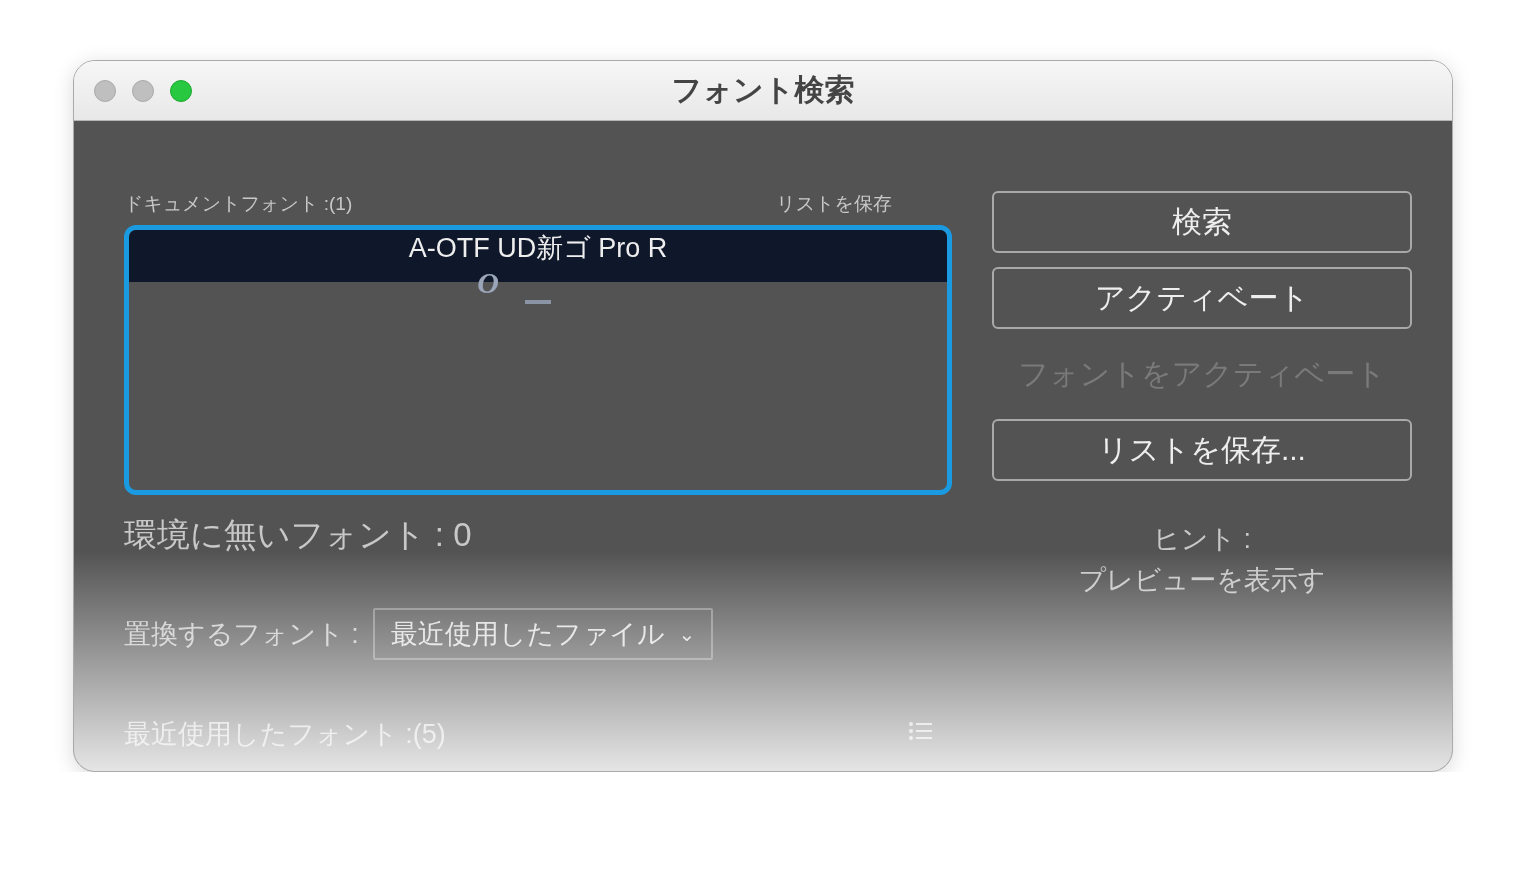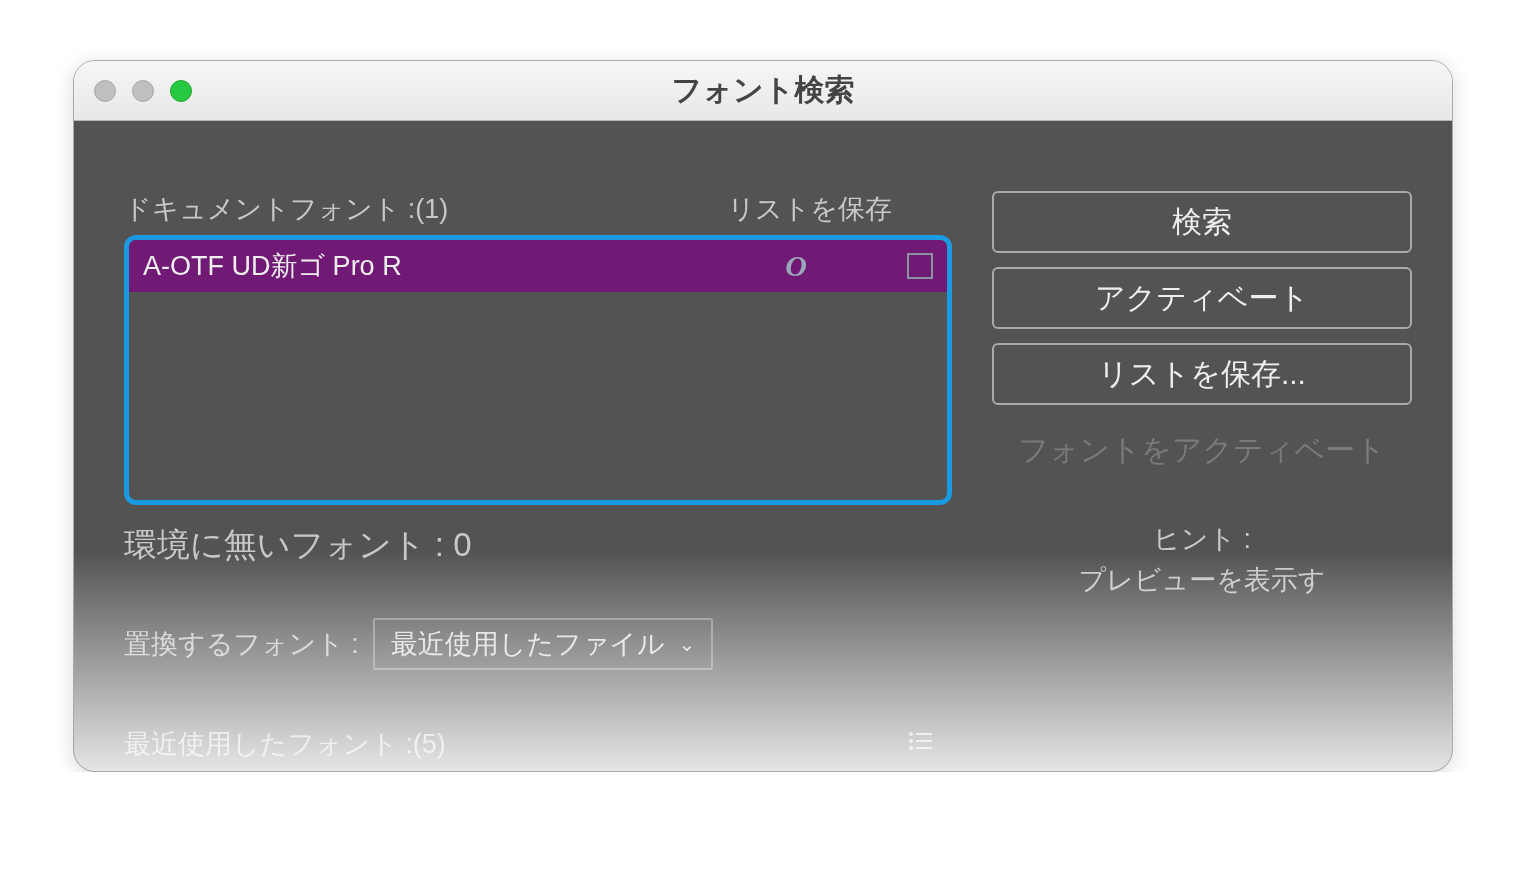--- a/index.html
+++ b/index.html
@@ -70,44 +70,45 @@
     }
     .right-col {
       width: 420px;
       display: flex;
       flex-direction: column;
       gap: 14px;
     }
     .list-header {
       display: flex;
       color: #c8c8c8;
-      font-size: 27px;
+      font-size: 19px;
       margin-bottom: 8px;
     }
     .list-header-docfonts {
       flex: 1;
     }
     .list-header-activate {
       padding-right: 60px;
     }
     .font-listbox {
       border: 5px solid #1a9ae0;
       border-radius: 12px;
       height: 270px;
       overflow: hidden;
       background: #535353;
     }
     .font-row {
       height: 52px;
-      background: #701a75;
+      background: #0f172a;
       display: flex;
       align-items: center;
       padding: 0 14px;
       color: #eee;
       font-size: 27px;
+      flex-direction: column;
     }
     .font-row-name {
       flex: 1;
     }
     .font-row-typeicon {
       font-family: Georgia, serif;
       font-style: italic;
       font-weight: bold;
       font-size: 30px;
       color: #9aa5b9;
@@ -243,22 +244,22 @@
               <circle cx="3" cy="17" r="2" fill="#c8c8c8"></circle>
               <rect x="8" y="16" width="16" height="2" fill="#c8c8c8"></rect>
             </svg>
           </div>
         </div>
       </div>
 
       <div class="right-col">
         <div class="action-btn">検索</div>
         <div class="action-btn">アクティベート</div>
+        <div class="action-btn disabled">フォントをアクティベート</div>
         <div class="action-btn">リストを保存...</div>
-        <div class="action-btn disabled">フォントをアクティベート</div>
         <div class="hint-block">
           <div>ヒント :</div>
           <div>プレビューを表示す</div>
         </div>
       </div>
     </div>
 
     <div class="fade-overlay"></div>
   </div>
 </div>

